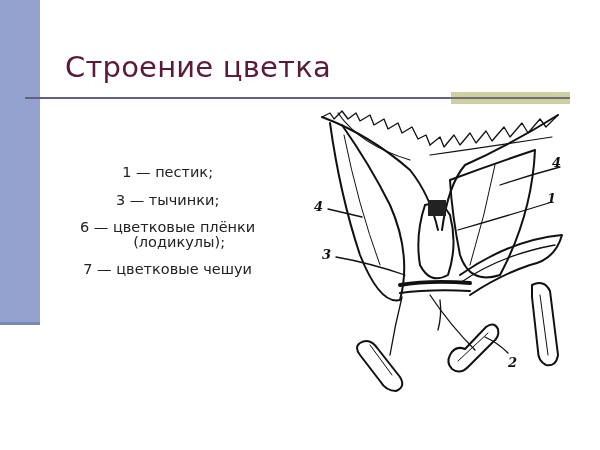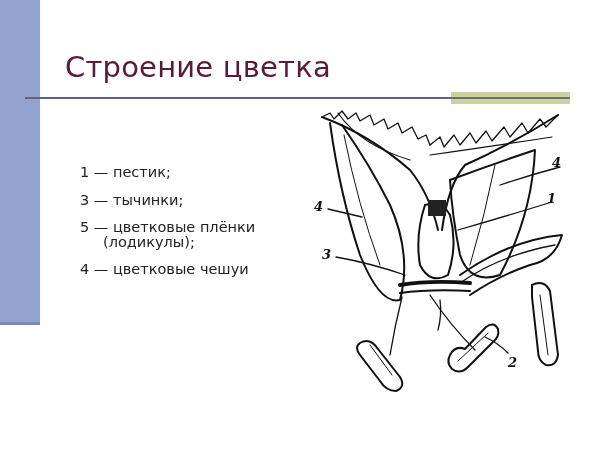--- a/index.html
+++ b/index.html
@@ -25,21 +25,21 @@
     }
     .accent-bar {
       position: absolute; left: 451px; top: 92px; width: 119px; height: 12px;
       background: #cfcfa4;
     }
     .accent-bar::after {
       content: ""; position: absolute; left: 0; right: 0; top: 5px; height: 2px; background: #6e6e6e;
     }
     .legend {
       position: absolute; left: 80px; top: 165px; margin: 0; padding: 0; list-style: none;
-      font-size: 14.5px; color: #222; line-height: 1;
+      font-size: 14.5px; color: #222; line-height: 1; text-align: center;
     }
     .legend li { margin-bottom: 13px; white-space: nowrap; }
     .legend li .cont { display: block; padding-left: 23px; }
     .diagram { position: absolute; left: 300px; top: 105px; width: 290px; height: 295px; }
     .label {
       position: absolute; font-size: 13px; font-weight: bold; font-style: italic;
       font-family: "DejaVu Serif", serif; color: #111;
     }
   </style>
 </head>
@@ -48,22 +48,22 @@
 <div class="side-bar"></div>
 
 <div class="title">Строение цветка</div>
 
 <div class="rule"></div>
 <div class="accent-bar"></div>
 
 <ul class="legend">
   <li><span>1 — пестик;</span></li>
   <li><span>3 — тычинки;</span></li>
-  <li><span>5 — цветковые плёнки</span><span class="cont">(лодикулы);</span></li>
-  <li><span>4 — цветковые чешуи</span></li>
+  <li><span>6 — цветковые плёнки</span><span class="cont">(лодикулы);</span></li>
+  <li><span>7 — цветковые чешуи</span></li>
 </ul>
 
 <div class="diagram">
   <svg width="290" height="295" viewBox="0 0 290 295">
     <g fill="none" stroke="#111" stroke-width="2" stroke-linecap="round" stroke-linejoin="round">
 
       <path d="M22 12 Q70 30 110 65 Q130 90 138 125"></path>
       <path d="M38 8 Q60 40 110 55" stroke-width="1.2"></path>
       <path d="M22 12 L30 8 L34 14 L42 6 L48 14 L56 8 L60 16 L70 10 L74 20 L84 14 L88 24 L98 18 L102 28 L112 22 L118 34 L126 30 L130 40" stroke-width="1.3"></path>
 

